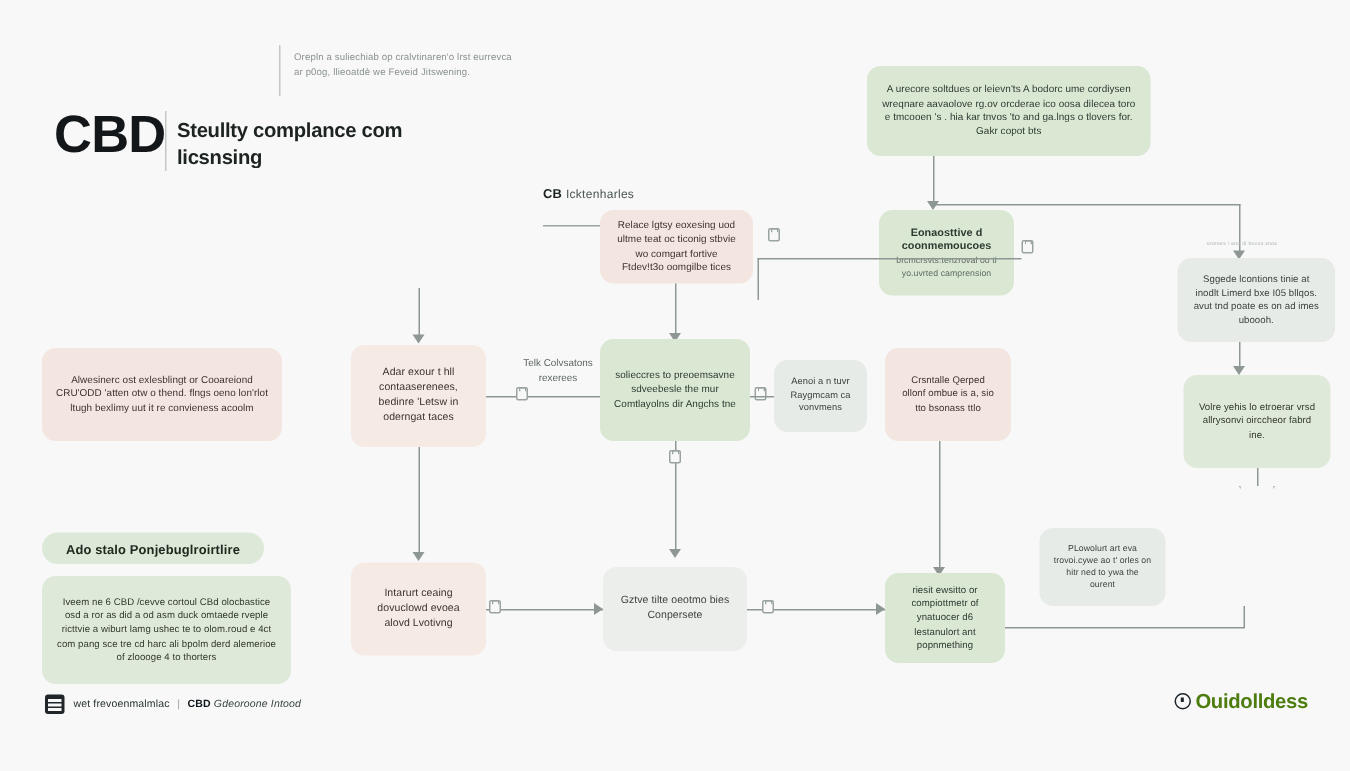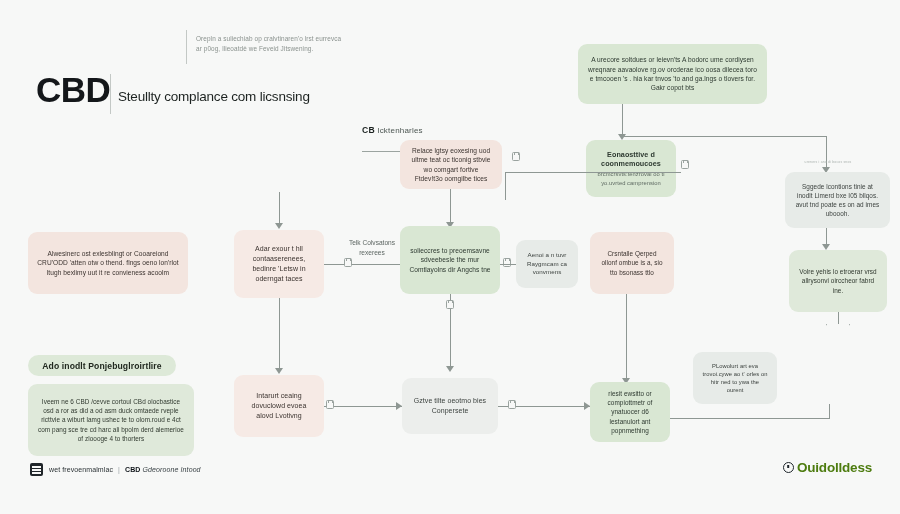--- a/index.html
+++ b/index.html
@@ -21,22 +21,22 @@
   }
   .t1{left:36px;top:28px;font-size:37px;}
   .t2{left:36px;top:72px;font-size:35px;}
   .divider-v{background:#c3c8c5;width:1px;}
 
   .hdr-sub-small{
     left:196px;top:34px;width:146px;font-size:6.4px;line-height:1.62;
     color:#8a928e;letter-spacing:.1px;
   }
   .hdr-sub-big{
-    left:118px;top:88px;width:210px;font-size:13.5px;line-height:1.35;
-    color:#1d2321;font-weight:normal;letter-spacing:-.2px;
+    left:118px;top:78px;width:210px;font-size:13.5px;line-height:1.35;
+    color:#1d2321;font-weight:bold;letter-spacing:-.2px;
   }
 
   
   .node{
     border-radius:9px;
     display:flex;align-items:center;justify-content:center;
     text-align:center;
     padding:7px 9px;
     line-height:1.42;
     letter-spacing:.05px;
@@ -205,21 +205,21 @@
 
   <div class="abs line-v" style="left:626px;top:294px;height:86px;"></div>
   <div class="abs arrow-d" style="left:622px;top:378px;"></div>
 
   <div class="abs line-v" style="left:838px;top:312px;height:14px;"></div>
   <div class="abs" style="left:828px;top:324px;width:0;height:0;border-left:10px solid transparent;border-right:10px solid transparent;border-top:14px solid #f7f8f7;box-sizing:border-box;"></div>
   <div class="abs" style="left:826px;top:324px;width:24px;height:16px;border-left:1.2px solid #8e9793;border-right:1.2px solid #8e9793;transform:perspective(40px);clip-path:polygon(0 0,100% 0,62% 100%,38% 100%);"></div>
 
   <div class="abs node gray" style="left:693px;top:352px;width:84px;height:52px;font-size:5.8px;">PLowolurt art eva trovoi.cywe ao t' orles on hitr ned to ywa the ourent</div>
 
-  <div class="abs pill" style="left:28px;top:355px;width:148px;height:21px;">Ado inodlt Ponjebuglroirtlire</div>
+  <div class="abs pill" style="left:28px;top:355px;width:148px;height:21px;">Ado stalo Ponjebuglroirtlire</div>
 
   <div class="abs node green-soft" style="left:28px;top:384px;width:166px;height:72px;font-size:6.4px;">Iveem ne 6 CBD /cevve cortoul CBd olocbastice osd a ror as did a od asm duck omtaede rveple ricttvie a wiburt lamg ushec te to olom.roud e 4ct com pang sce tre cd harc ali bpolm derd alemerioe of zloooge 4 to thorters</div>
 
   <div class="abs node pinkish" style="left:234px;top:375px;width:90px;height:62px;font-size:7px;">Intarurt ceaing dovuclowd evoea alovd Lvotivng</div>
 
   <div class="abs node gray-lt" style="left:402px;top:378px;width:96px;height:56px;font-size:7px;">Gztve tilte oeotmo bies Conpersete</div>
 
   <div class="abs line-h" style="left:324px;top:406px;width:78px;"></div>
   <div class="abs arrow-r" style="left:396px;top:402px;"></div>
   <div class="abs tag-ic" style="left:326px;top:400px;"></div>

